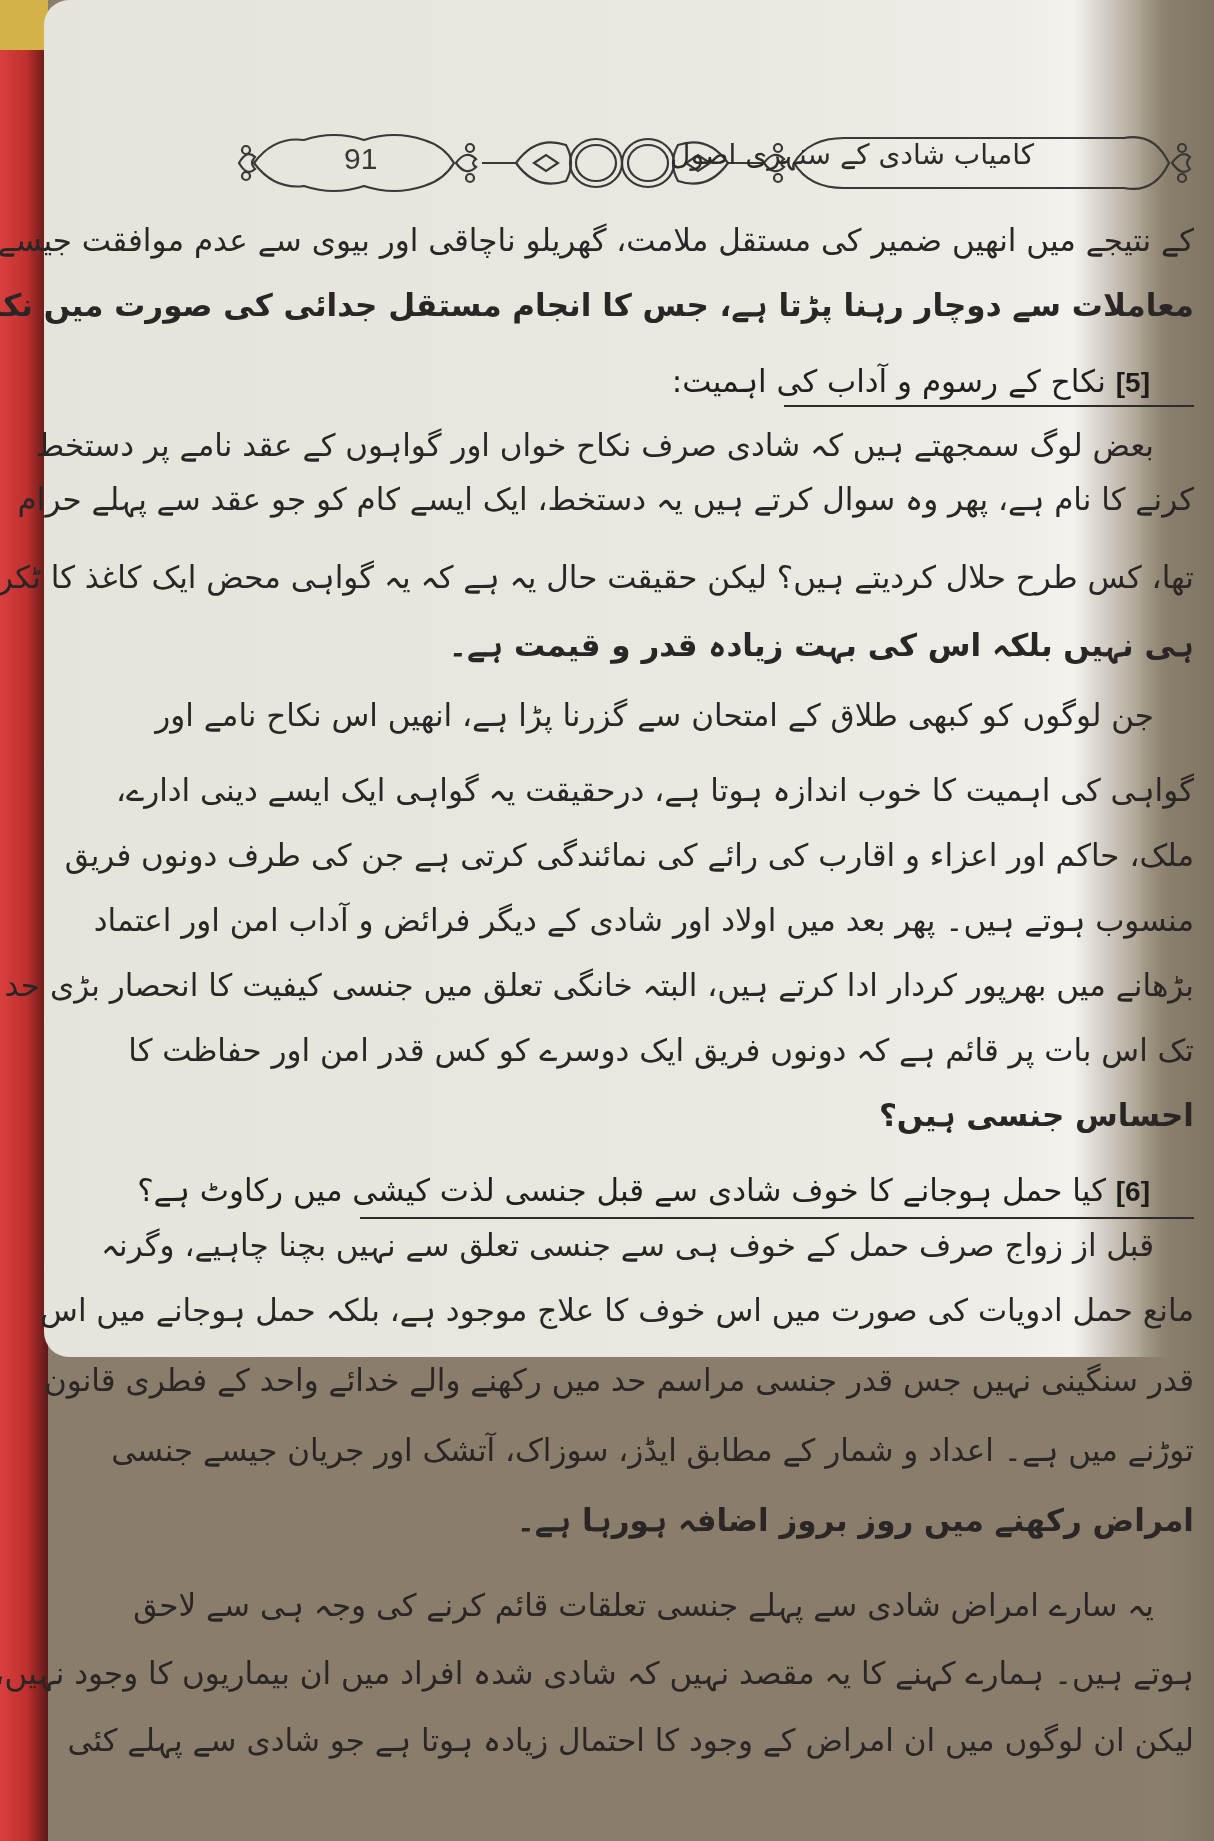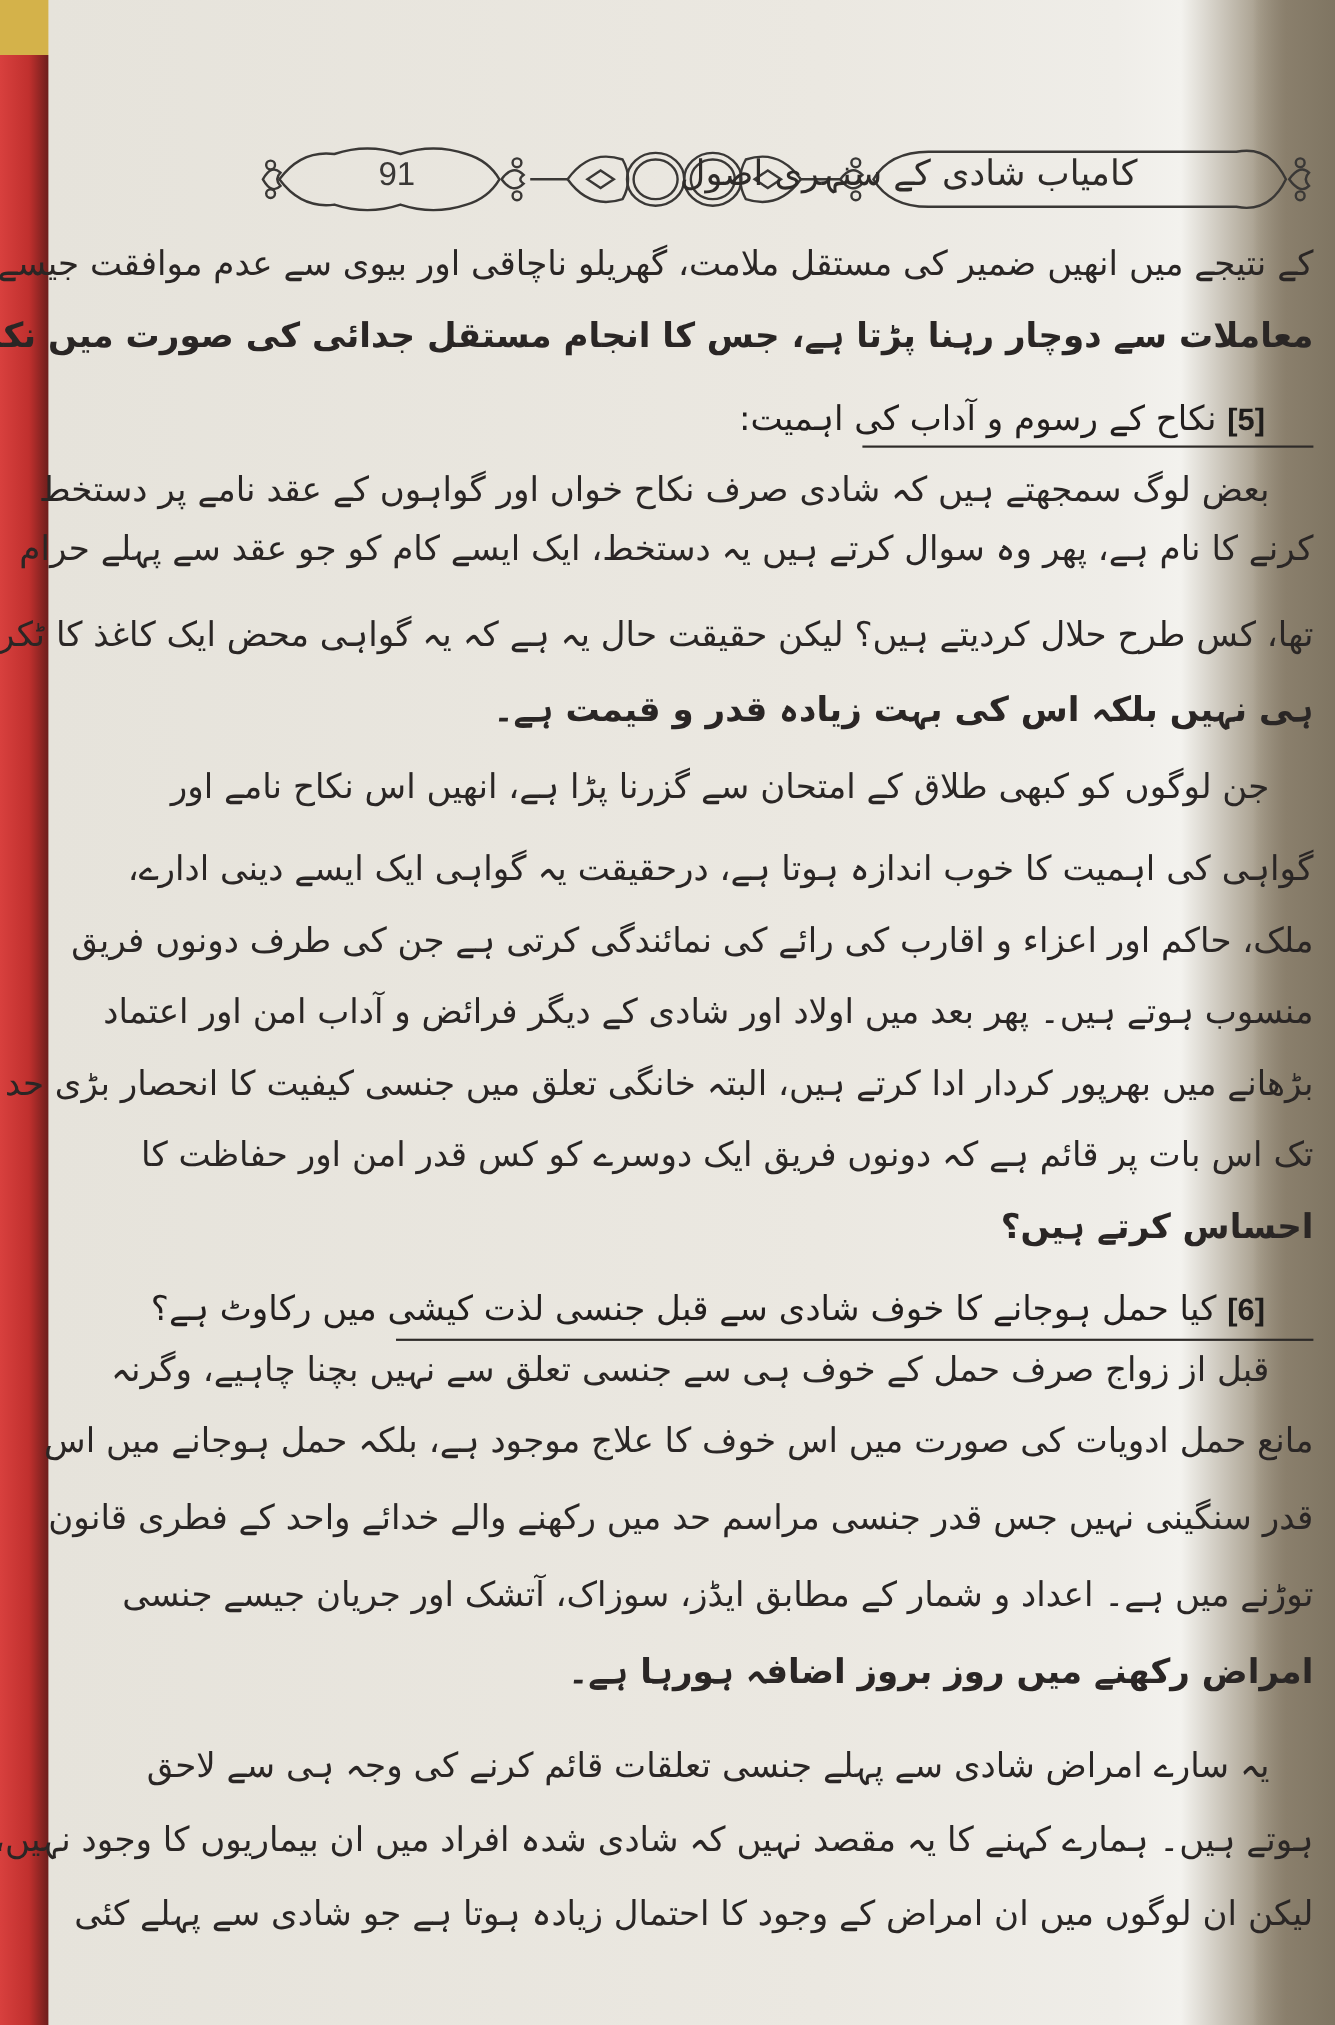--- a/index.html
+++ b/index.html
@@ -5,30 +5,31 @@
   html, body { margin:0; padding:0; }
   body {
     width:1214px; height:1841px; overflow:hidden; position:relative;
     background:#8b7d6b;
     font-family:"DejaVu Sans", sans-serif;
   }
   .bg-yellow { position:absolute; left:0; top:0; width:48px; height:50px; background:#d4b24a; }
   .bg-red { position:absolute; left:0; top:50px; width:48px; height:1791px;
     background:linear-gradient(90deg,#d8403e 0%,#c0302e 55%,#5a1a18 100%); }
   .page {
-    position:absolute; left:44px; top:0; width:1170px; height:1841px;
+    position:absolute; left:44px; top:0; width:1170px; height:1357px;
     background:linear-gradient(90deg,#e6e3db 0%,#ebe8e1 60%,#efede8 83%,#f3f2ee 88%,#a9a08f 94%,#8e8472 100%);
+    border-radius:25px;
   }
   .spine-shadow { position:absolute; right:0; top:0; width:75px; height:1841px;
     background:linear-gradient(90deg,rgba(140,128,110,0.0),#8a7f6c 40%,#7f7562 100%); }
   .header { position:absolute; left:190px; top:128px; width:960px; height:70px; }
   .header svg { position:absolute; left:0; top:0; }
   .page-number { position:absolute; left:110px; top:14px; font-family:"Liberation Sans",sans-serif;
     font-size:30px; color:#3a3836; }
-  .running-title { position:absolute; right:160px; top:10px; direction:rtl; font-size:32px; color:#2e2b29;
+  .running-title { position:absolute; right:160px; top:10px; direction:rtl; font-size:28px; color:#2e2b29;
     font-family:"DejaVu Sans",sans-serif; }
   .line {
     position:absolute; direction:rtl; text-align:justify; text-align-last:justify;
     font-family:"DejaVu Sans",sans-serif; font-size:31px; color:#2a2625;
     white-space:nowrap; left:185px; width:965px; height:50px; line-height:50px;
   }
   .line.short { text-align-last:right;font-weight:bold; }
   .heading {
     position:absolute; direction:rtl; font-family:"DejaVu Sans",sans-serif; font-size:31px; color:#231f1e;
     right:64px; height:50px; line-height:50px; white-space:nowrap;
@@ -94,21 +95,21 @@
   <div class="line" style="top:474px">کرنے کا نام ہے، پھر وہ سوال کرتے ہیں یہ دستخط، ایک ایسے کام کو جو عقد سے پہلے حرام</div>
   <div class="line" style="top:552px">تھا، کس طرح حلال کردیتے ہیں؟ لیکن حقیقت حال یہ ہے کہ یہ گواہی محض ایک کاغذ کا ٹکرا</div>
   <div class="line short" style="top:620px">ہی نہیں بلکہ اس کی بہت زیادہ قدر و قیمت ہے۔</div>
 
   <div class="line" style="top:690px; width:925px;">جن لوگوں کو کبھی طلاق کے امتحان سے گزرنا پڑا ہے، انھیں اس نکاح نامے اور</div>
   <div class="line" style="top:765px">گواہی کی اہمیت کا خوب اندازہ ہوتا ہے، درحقیقت یہ گواہی ایک ایسے دینی ادارے،</div>
   <div class="line" style="top:830px">ملک، حاکم اور اعزاء و اقارب کی رائے کی نمائندگی کرتی ہے جن کی طرف دونوں فریق</div>
   <div class="line" style="top:895px">منسوب ہوتے ہیں۔ پھر بعد میں اولاد اور شادی کے دیگر فرائض و آداب امن اور اعتماد</div>
   <div class="line" style="top:960px">بڑھانے میں بھرپور کردار ادا کرتے ہیں، البتہ خانگی تعلق میں جنسی کیفیت کا انحصار بڑی حد</div>
   <div class="line" style="top:1025px">تک اس بات پر قائم ہے کہ دونوں فریق ایک دوسرے کو کس قدر امن اور حفاظت کا</div>
-  <div class="line short" style="top:1090px">احساس کرتے ہیں؟</div>
+  <div class="line short" style="top:1090px">احساس جنسی ہیں؟</div>
 
   <div class="heading" style="top:1165px">
     <span class="num-box">[<span>6</span>]</span>
     <span>کیا حمل ہوجانے کا خوف شادی سے قبل جنسی لذت کیشی میں رکاوٹ ہے؟</span>
   </div>
   <div class="rule" style="top:1217px; left:316px; width:834px;"></div>
 
   <div class="line" style="top:1220px; width:925px;">قبل از زواج صرف حمل کے خوف ہی سے جنسی تعلق سے نہیں بچنا چاہیے، وگرنہ</div>
   <div class="line" style="top:1285px">مانع حمل ادویات کی صورت میں اس خوف کا علاج موجود ہے، بلکہ حمل ہوجانے میں اس</div>
   <div class="line" style="top:1355px">قدر سنگینی نہیں جس قدر جنسی مراسم حد میں رکھنے والے خدائے واحد کے فطری قانون</div>

